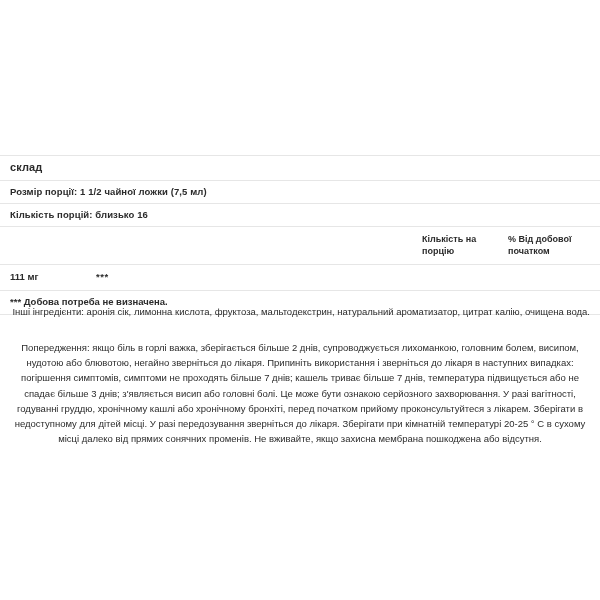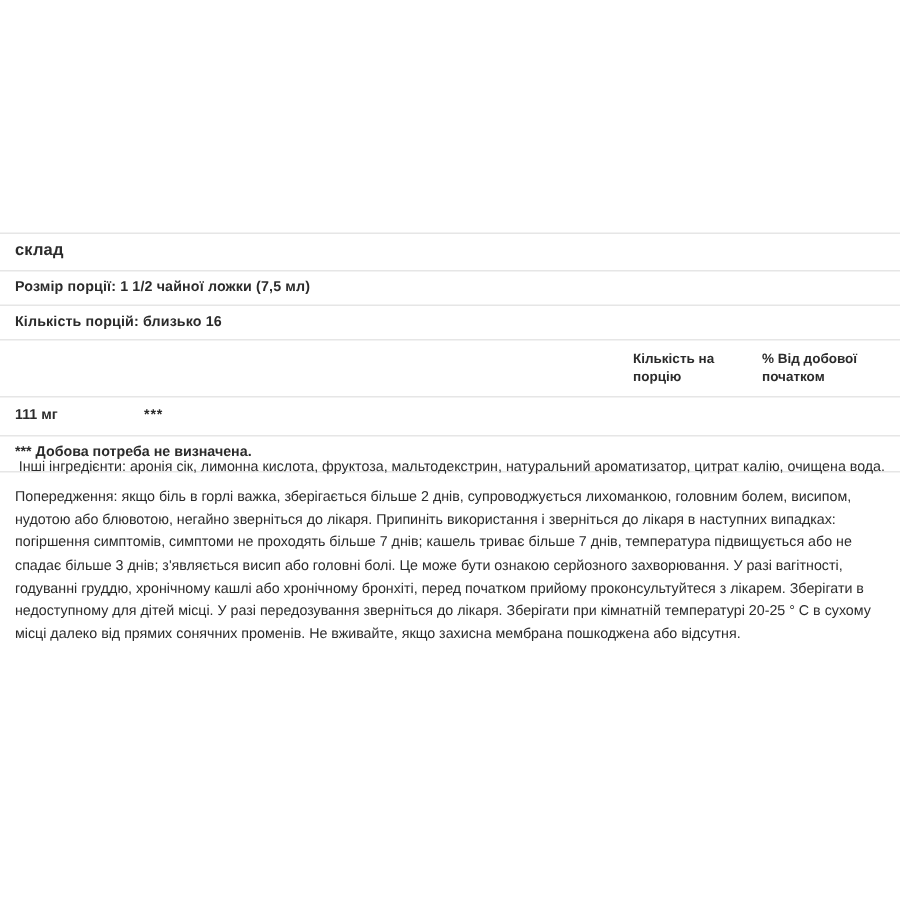--- a/index.html
+++ b/index.html
@@ -93,21 +93,21 @@
 
   .para {
     font-size: 9.5px;
     line-height: 15.2px;
     color: #2b2b2b;
     text-align: left;
     margin: 0;
   }
 
   .para.ingredients { position: absolute; top: 0; width: 580px; text-align: right; }
-  .para.warning { position: absolute; top: 20px; width: 580px; }
+  .para.warning { position: absolute; top: 36px; width: 580px; text-align: center; }
 </style>
 </head>
 <body>
 
 <div class="page">
 
   <div class="sf-panel">
 
     <div class="rule"></div>
 

